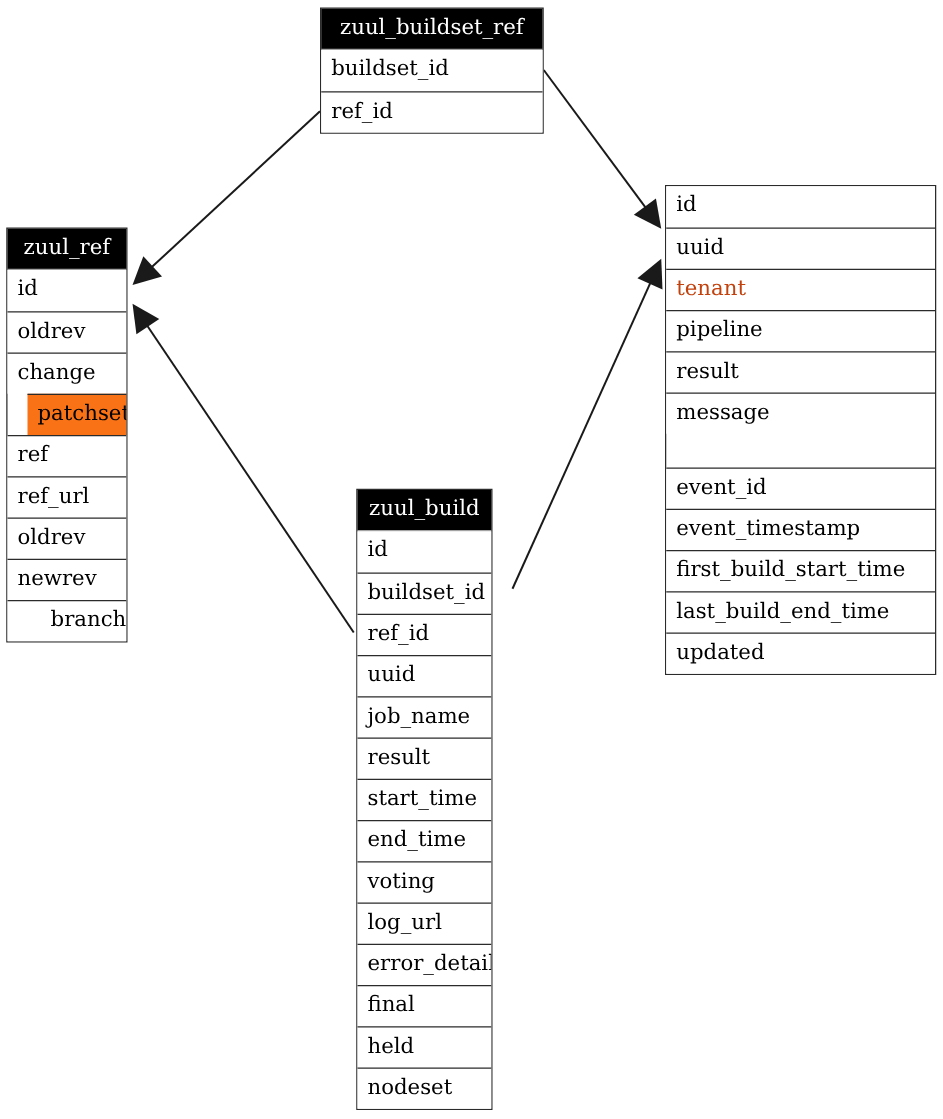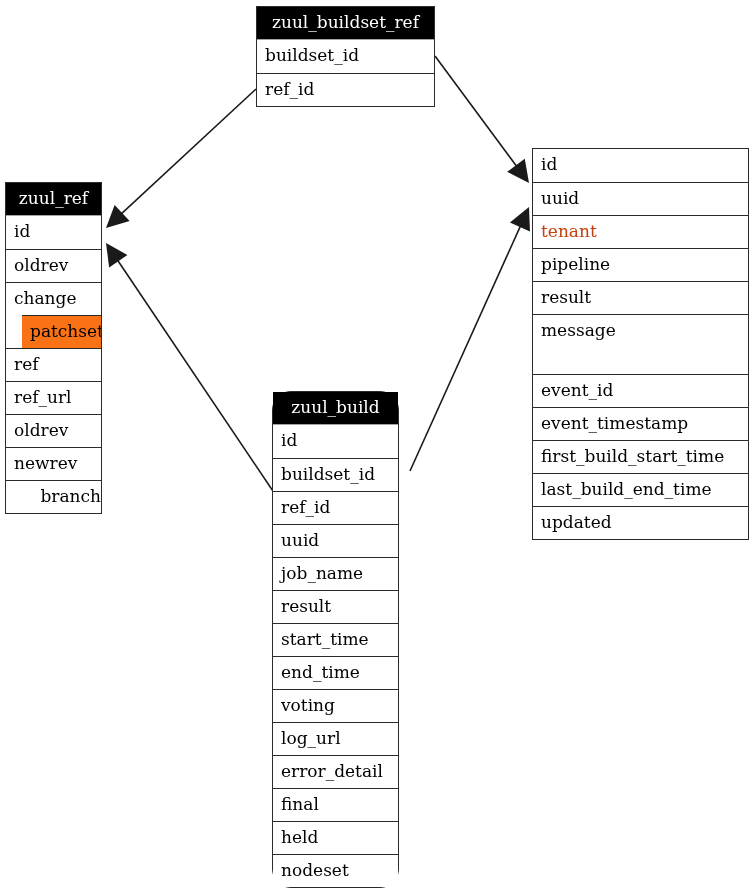--- a/index.html
+++ b/index.html
@@ -119,21 +119,21 @@
           <div class="table-row" style="border-top-color: rgb(43, 43, 43); color: rgb(0, 0, 0); background: rgb(255, 255, 255);">pipeline</div>
           <div class="table-row" style="border-top-color: rgb(43, 43, 43); color: rgb(0, 0, 0); background: rgb(255, 255, 255);">result</div>
           <div class="table-row" style="border-top-color: rgb(43, 43, 43); color: rgb(0, 0, 0); background: rgb(255, 255, 255);">message</div>
           <div class="table-row" style="border-top-color: rgb(43, 43, 43); color: rgb(0, 0, 0); background: rgb(255, 255, 255); margin-top: 27px;">event_id</div>
           <div class="table-row" style="border-top-color: rgb(43, 43, 43); color: rgb(0, 0, 0); background: rgb(255, 255, 255);">event_timestamp</div>
           <div class="table-row" style="border-top-color: rgb(43, 43, 43); color: rgb(0, 0, 0); background: rgb(255, 255, 255);">first_build_start_time</div>
           <div class="table-row" style="border-top-color: rgb(43, 43, 43); color: rgb(0, 0, 0); background: rgb(255, 255, 255);">last_build_end_time</div>
           <div class="table-row" style="border-top-color: rgb(43, 43, 43); color: rgb(0, 0, 0); background: rgb(255, 255, 255);">updated</div>
         </div>
       </div>
-      <div class="table-node" style="left: 272px; top: 391px; width: 127px; border-color: rgb(43, 43, 43); border-radius: 19px;">
+      <div class="table-node" style="left: 285px; top: 391px; width: 109px; border-color: rgb(43, 43, 43);">
         <div class="table-header" style="background: rgb(0, 0, 0); color: rgb(255, 255, 255);">zuul_build</div>
         <div class="table-rows">
           <div class="table-row" style="border-top-color: rgb(43, 43, 43); color: rgb(0, 0, 0); background: rgb(255, 255, 255);">id</div>
           <div class="table-row" style="border-top-color: rgb(43, 43, 43); color: rgb(0, 0, 0); background: rgb(255, 255, 255);">buildset_id</div>
           <div class="table-row" style="border-top-color: rgb(43, 43, 43); color: rgb(0, 0, 0); background: rgb(255, 255, 255);">ref_id</div>
           <div class="table-row" style="border-top-color: rgb(43, 43, 43); color: rgb(0, 0, 0); background: rgb(255, 255, 255);">uuid</div>
           <div class="table-row" style="border-top-color: rgb(43, 43, 43); color: rgb(0, 0, 0); background: rgb(255, 255, 255);">job_name</div>
           <div class="table-row" style="border-top-color: rgb(43, 43, 43); color: rgb(0, 0, 0); background: rgb(255, 255, 255);">result</div>
           <div class="table-row" style="border-top-color: rgb(43, 43, 43); color: rgb(0, 0, 0); background: rgb(255, 255, 255);">start_time</div>
           <div class="table-row" style="border-top-color: rgb(43, 43, 43); color: rgb(0, 0, 0); background: rgb(255, 255, 255);">end_time</div>

